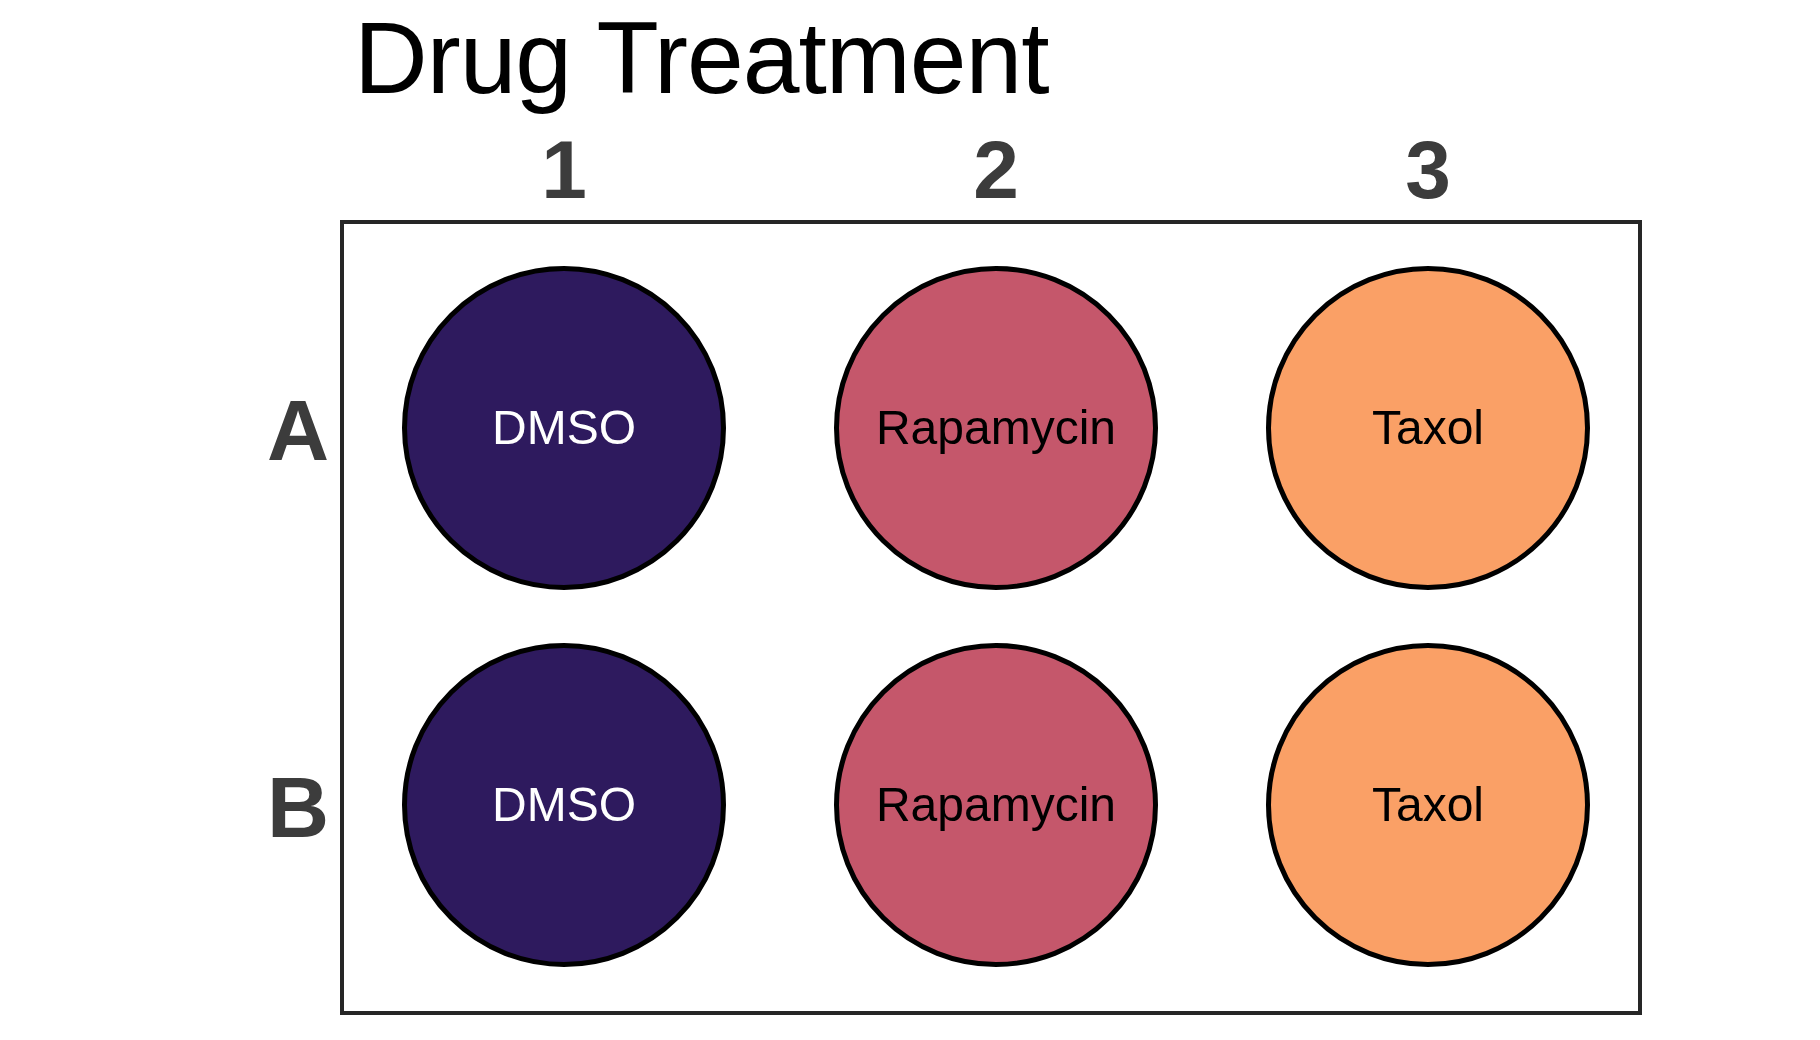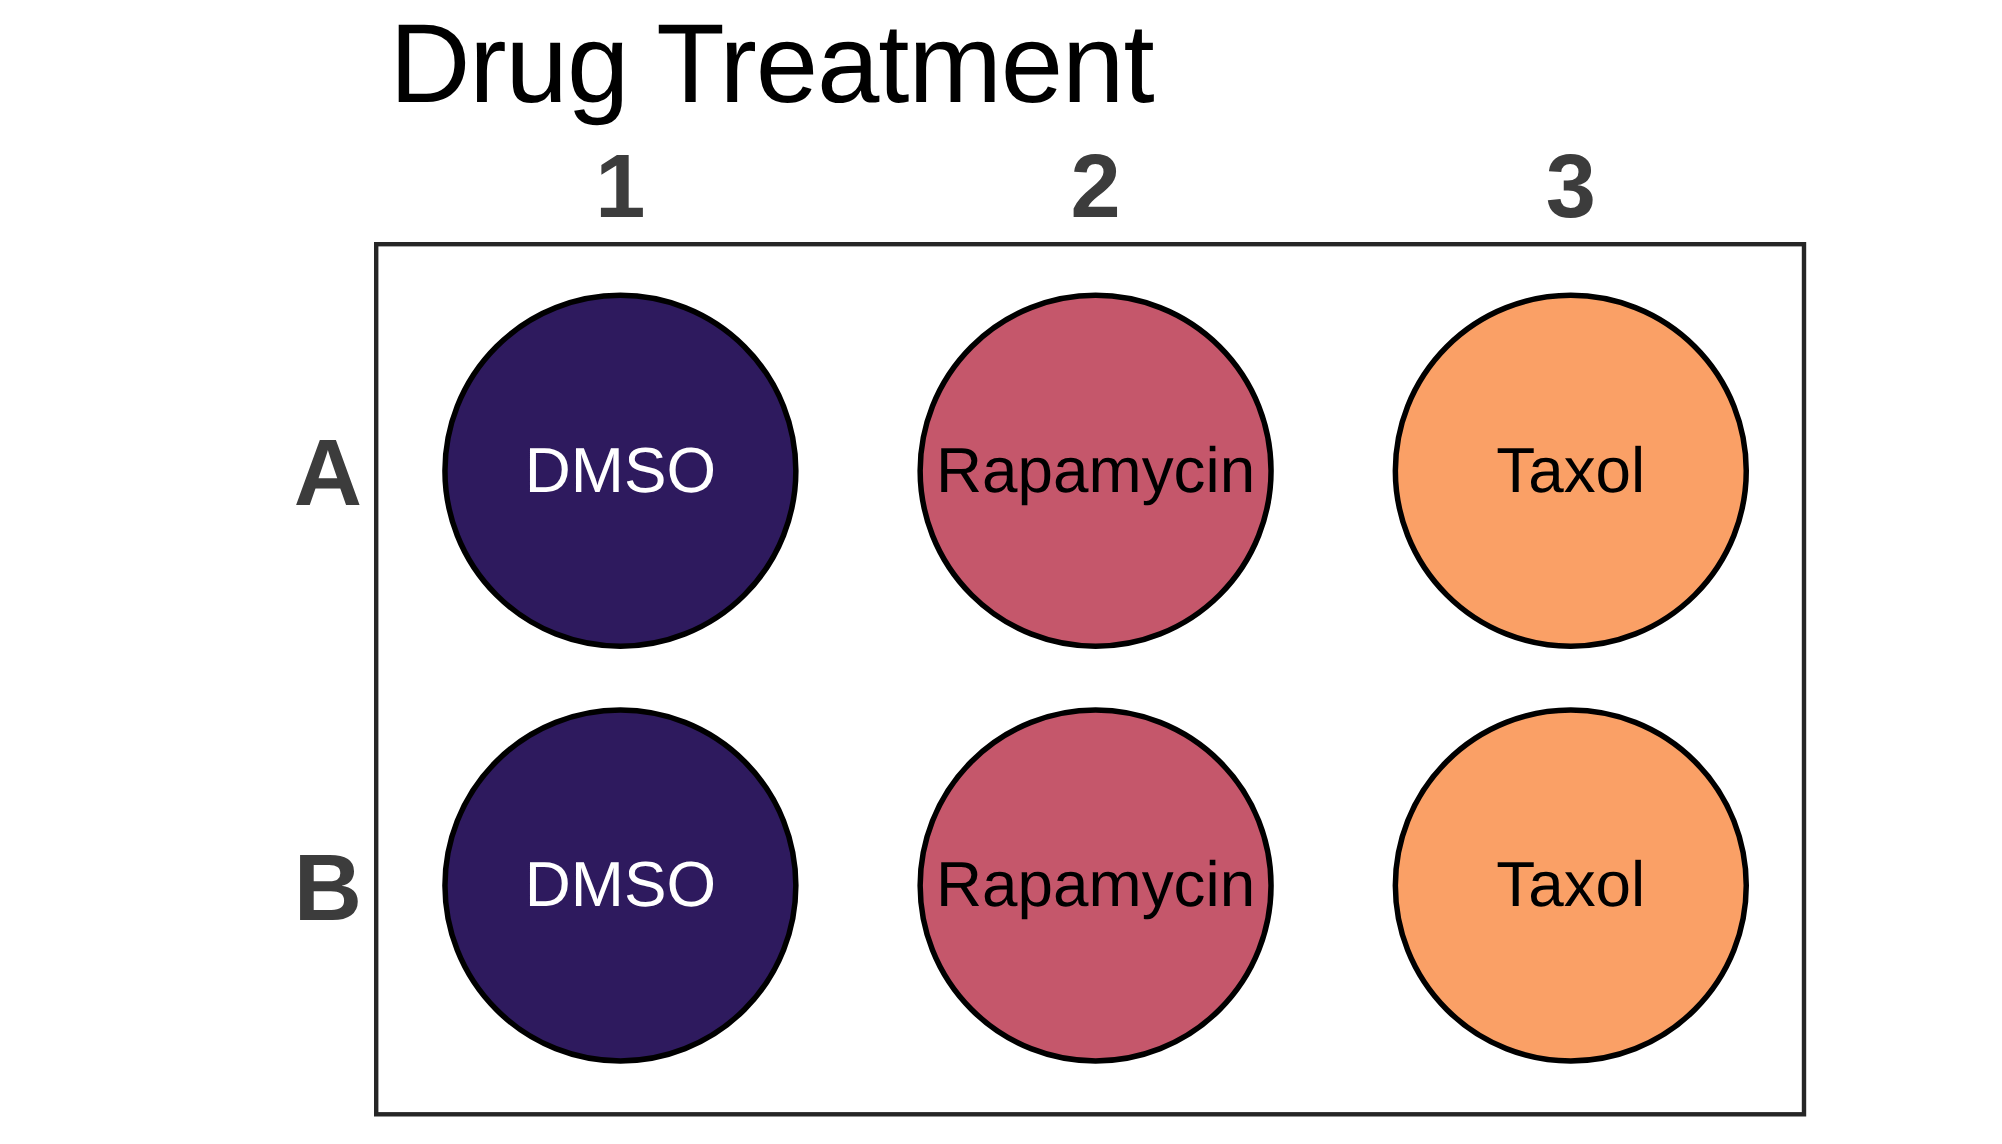--- a/index.html
+++ b/index.html
@@ -68,21 +68,21 @@
     width: 324px;
     height: 324px;
     border: 5px solid #000000;
     border-radius: 50%;
     box-sizing: border-box;
     display: flex;
     align-items: center;
     justify-content: center;
   }
   .well-label {
-    font-size: 58px;
+    font-size: 48px;
     line-height: 1;
     text-align: center;
     white-space: nowrap;
   }
   
   .well.a1 { left: 378px; top: 266px; }
   .well.a2 { left: 810px; top: 266px; }
   .well.a3 { left: 1242px; top: 266px; }
   .well.b1 { left: 378px; top: 643px; }
   .well.b2 { left: 810px; top: 643px; }

